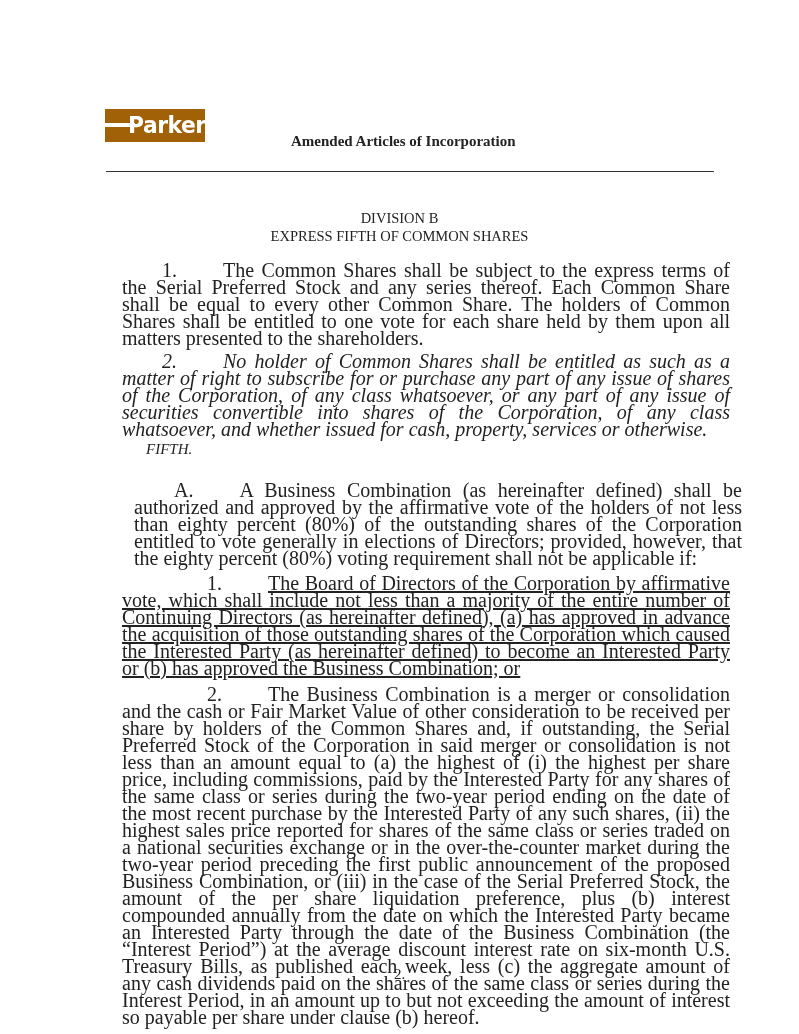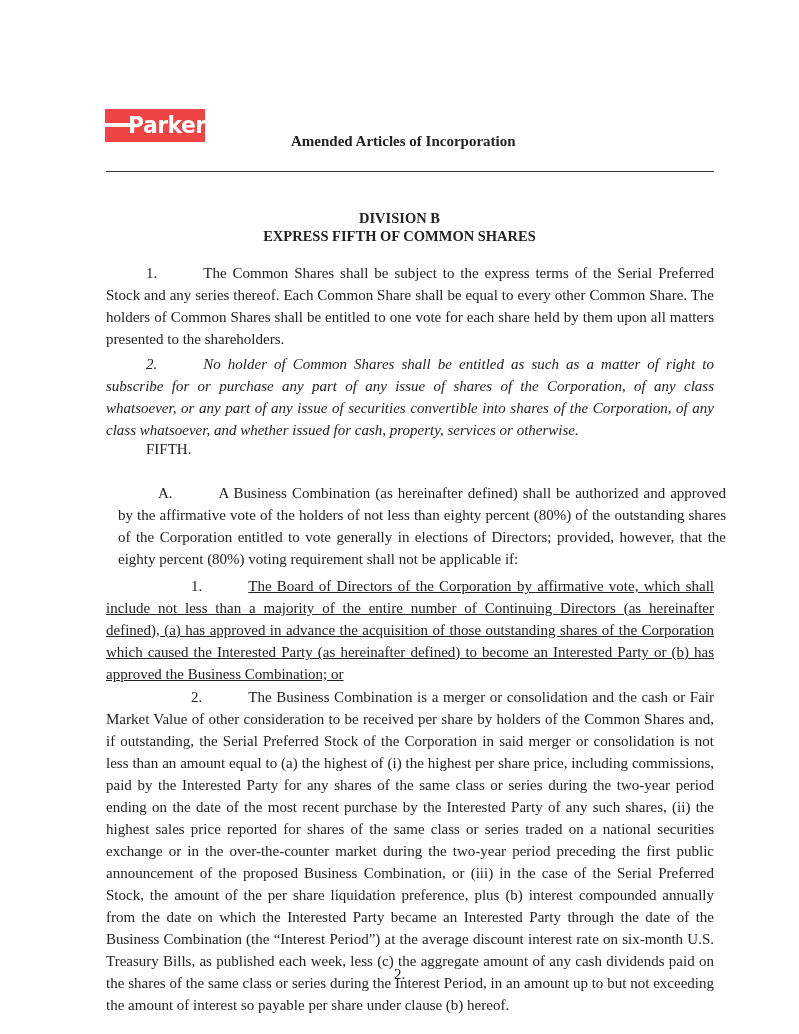--- a/index.html
+++ b/index.html
@@ -3,52 +3,52 @@
 <meta charset="utf-8">
 <style>
   html, body { margin: 0; padding: 0; background: #ffffff; }
   body {
     width: 799px; height: 1034px; position: relative; overflow: hidden;
     font-family: "Liberation Serif", "DejaVu Serif", serif;
     color: #1a1a1a;
   }
   .logo {
     position: absolute; left: 105px; top: 109px; width: 100px; height: 33px;
-    background: #ef4444; overflow: hidden;
+    background: #a16207; overflow: hidden;
   }
   .logo .bar {
     position: absolute; left: 0; top: 14px; width: 30px; height: 4px; background: #ffffff;
   }
   .logo .word {
     position: absolute; left: 23px; top: 2px;
     font-family: "DejaVu Sans", sans-serif; font-weight: bold; font-size: 23px;
     color: #ffffff; letter-spacing: -0.5px; line-height: 28px;
     transform: scaleX(0.95); transform-origin: left center;
   }
   .doc-title {
     position: absolute; left: 291px; top: 133px;
     font-size: 15px; font-weight: bold; color: #222; white-space: nowrap;
   }
   .rule {
     position: absolute; left: 106px; top: 171px; width: 608px; height: 1px; background: #333;
   }
   .heading {
     position: absolute; left: 0; width: 799px; text-align: center;
-    font-size: 14.5px; font-weight: bold; color: #222;
+    font-size: 14.5px; font-weight: normal; color: #222;
   }
   .h1 { top: 210px; }
   .h2 { top: 228px; }
   .para {
-    position: absolute; left: 106px; width: 608px;
-    font-size: 15px; line-height: 22px; text-align: justify; color: #222;
+    position: absolute; left: 122px; width: 608px;
+    font-size: 20px; line-height: 17px; text-align: justify; color: #222;
   }
   .para .num { display: inline-block; }
   .p1 { top: 262px; }
   .p2 { top: 353px; font-style: italic; }
-  .fifth { position: absolute; left: 146px; top: 441px; font-size: 15px; color:#222; }
+  .fifth { position: absolute; left: 146px; top: 441px; font-size: 15px; color:#222;font-style:italic; }
   .pA { top: 482px; margin-left: 12px; }
   .pA1 { top: 575px; text-decoration: underline; }
   .pA2 { top: 686px; }
   .ind1 { display: inline-block; width: 40px; }
   .ind2 { display: inline-block; width: 85px; }
   .gap { display: inline-block; width: 46px; }
   .pagenum {
     position: absolute; left: 0; width: 799px; top: 966px; text-align: center;
     font-size: 15px; color: #222;
   }

